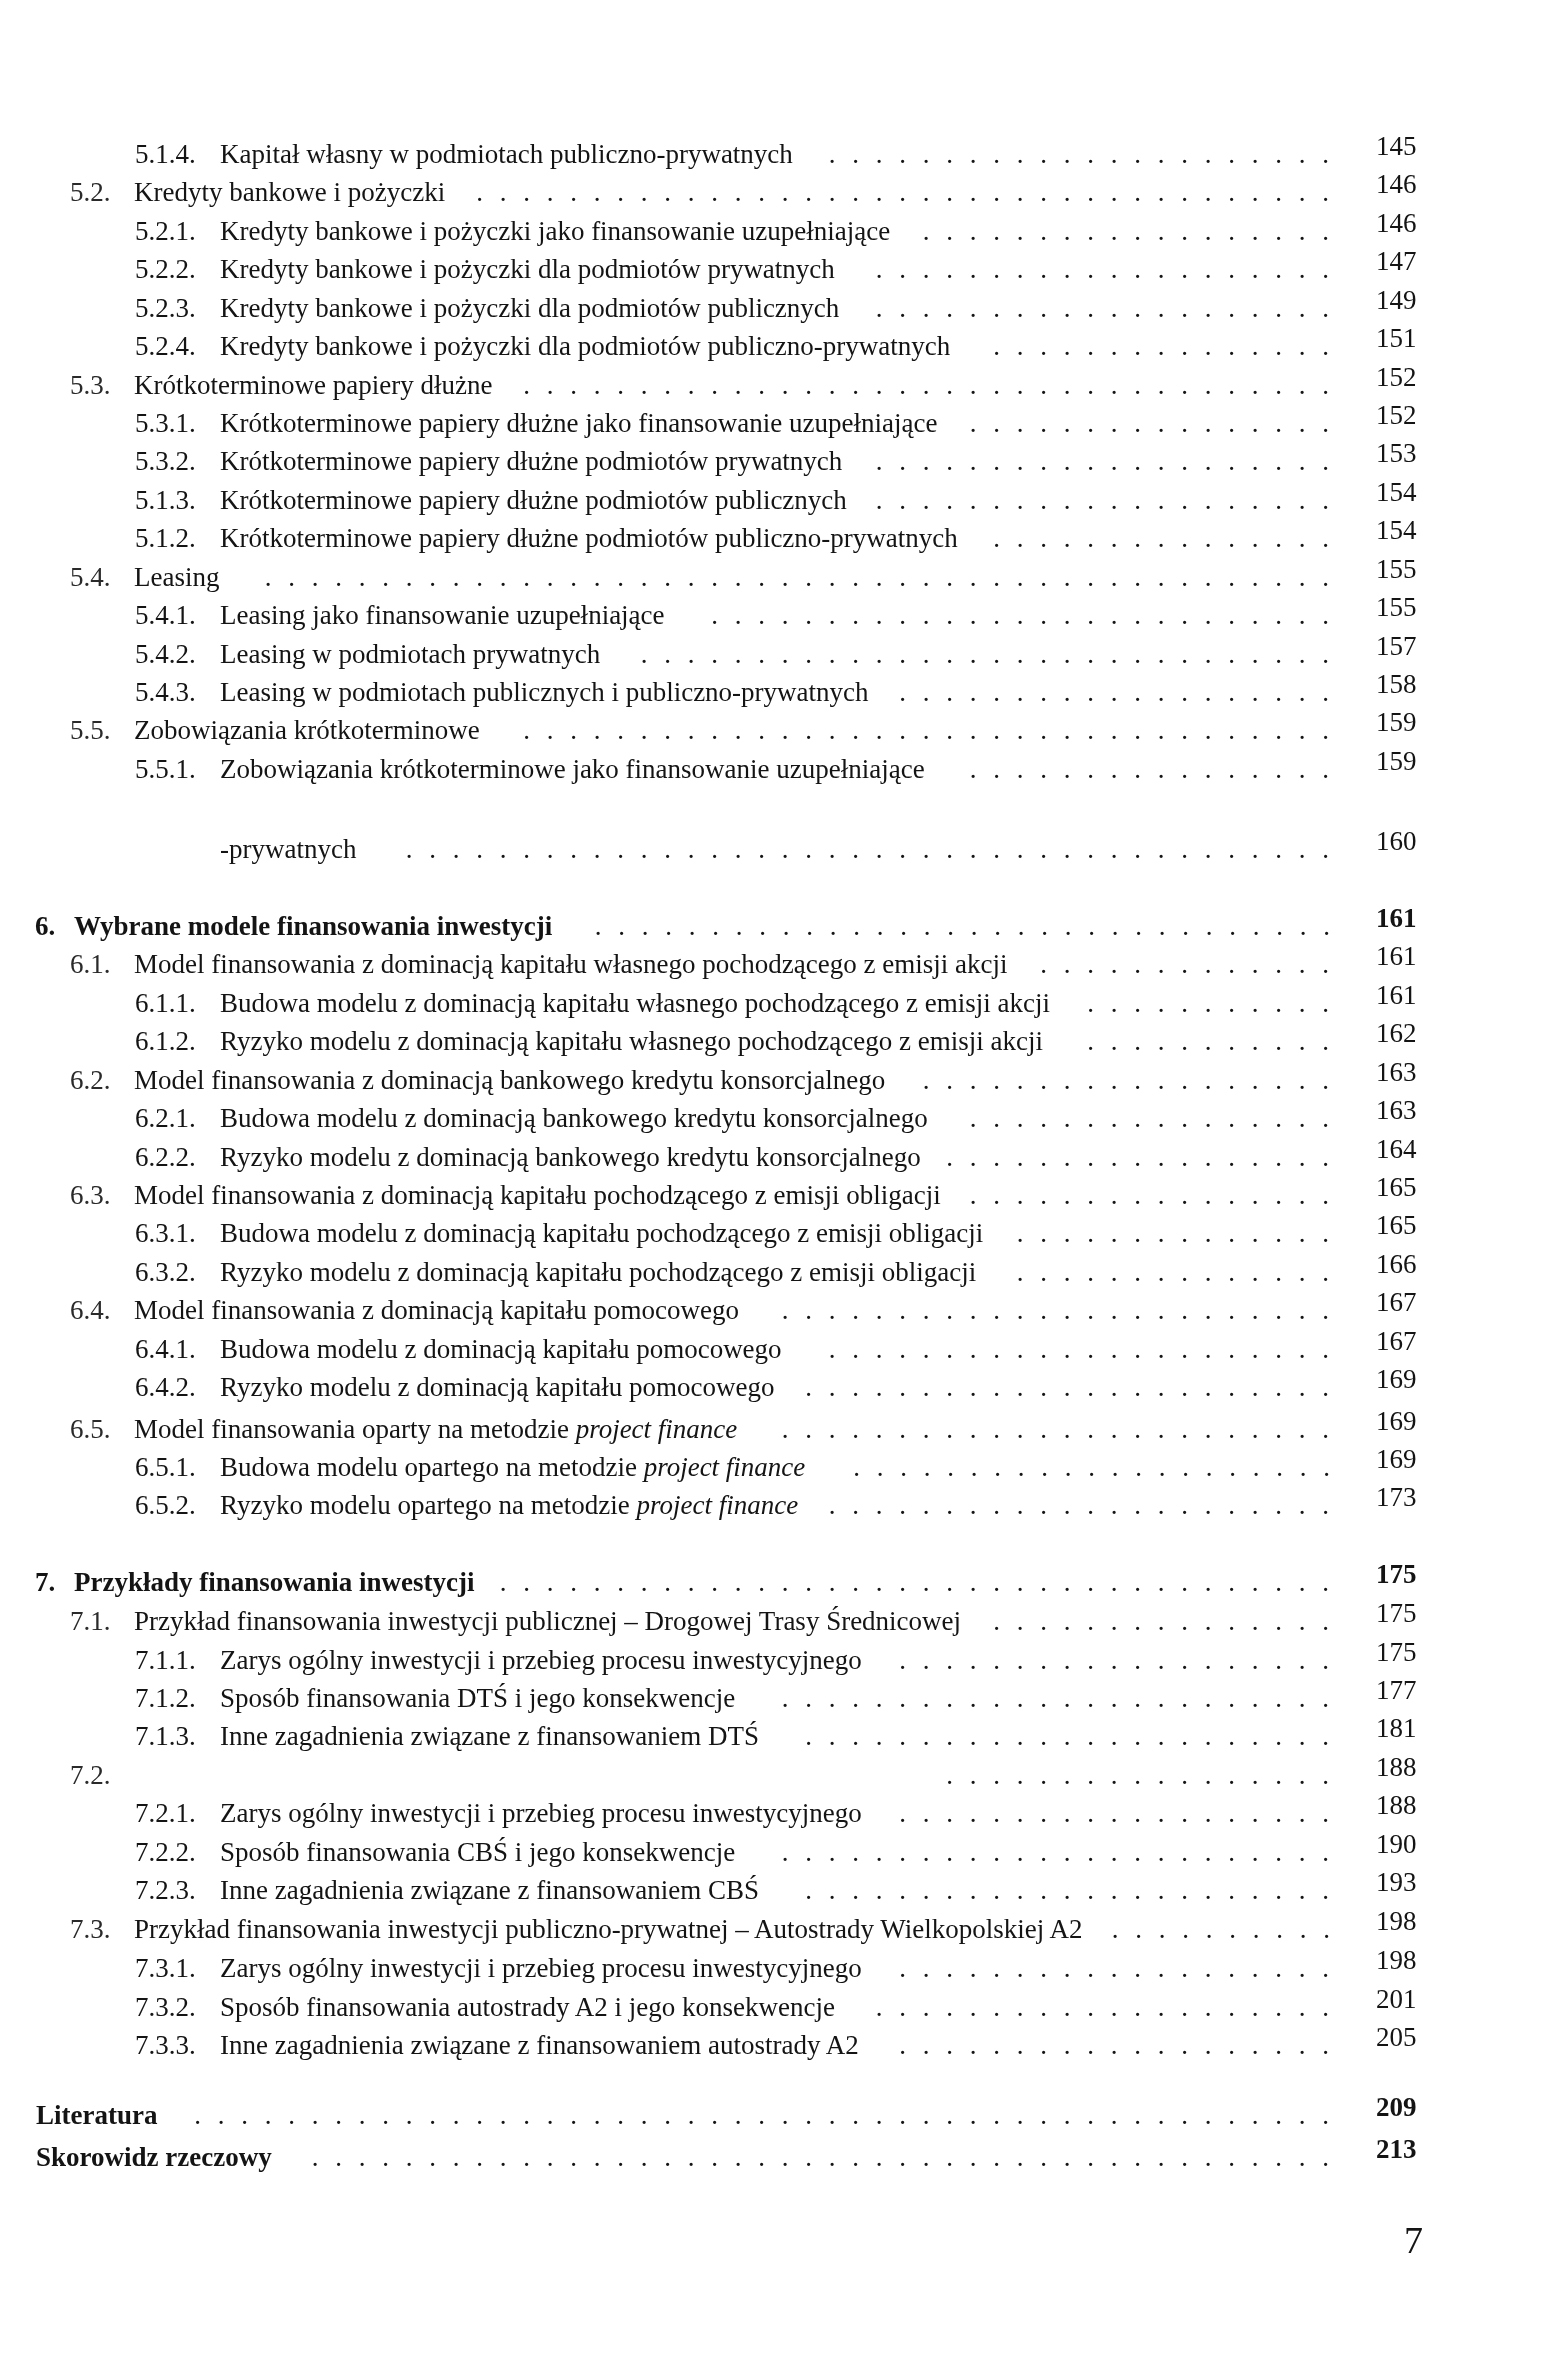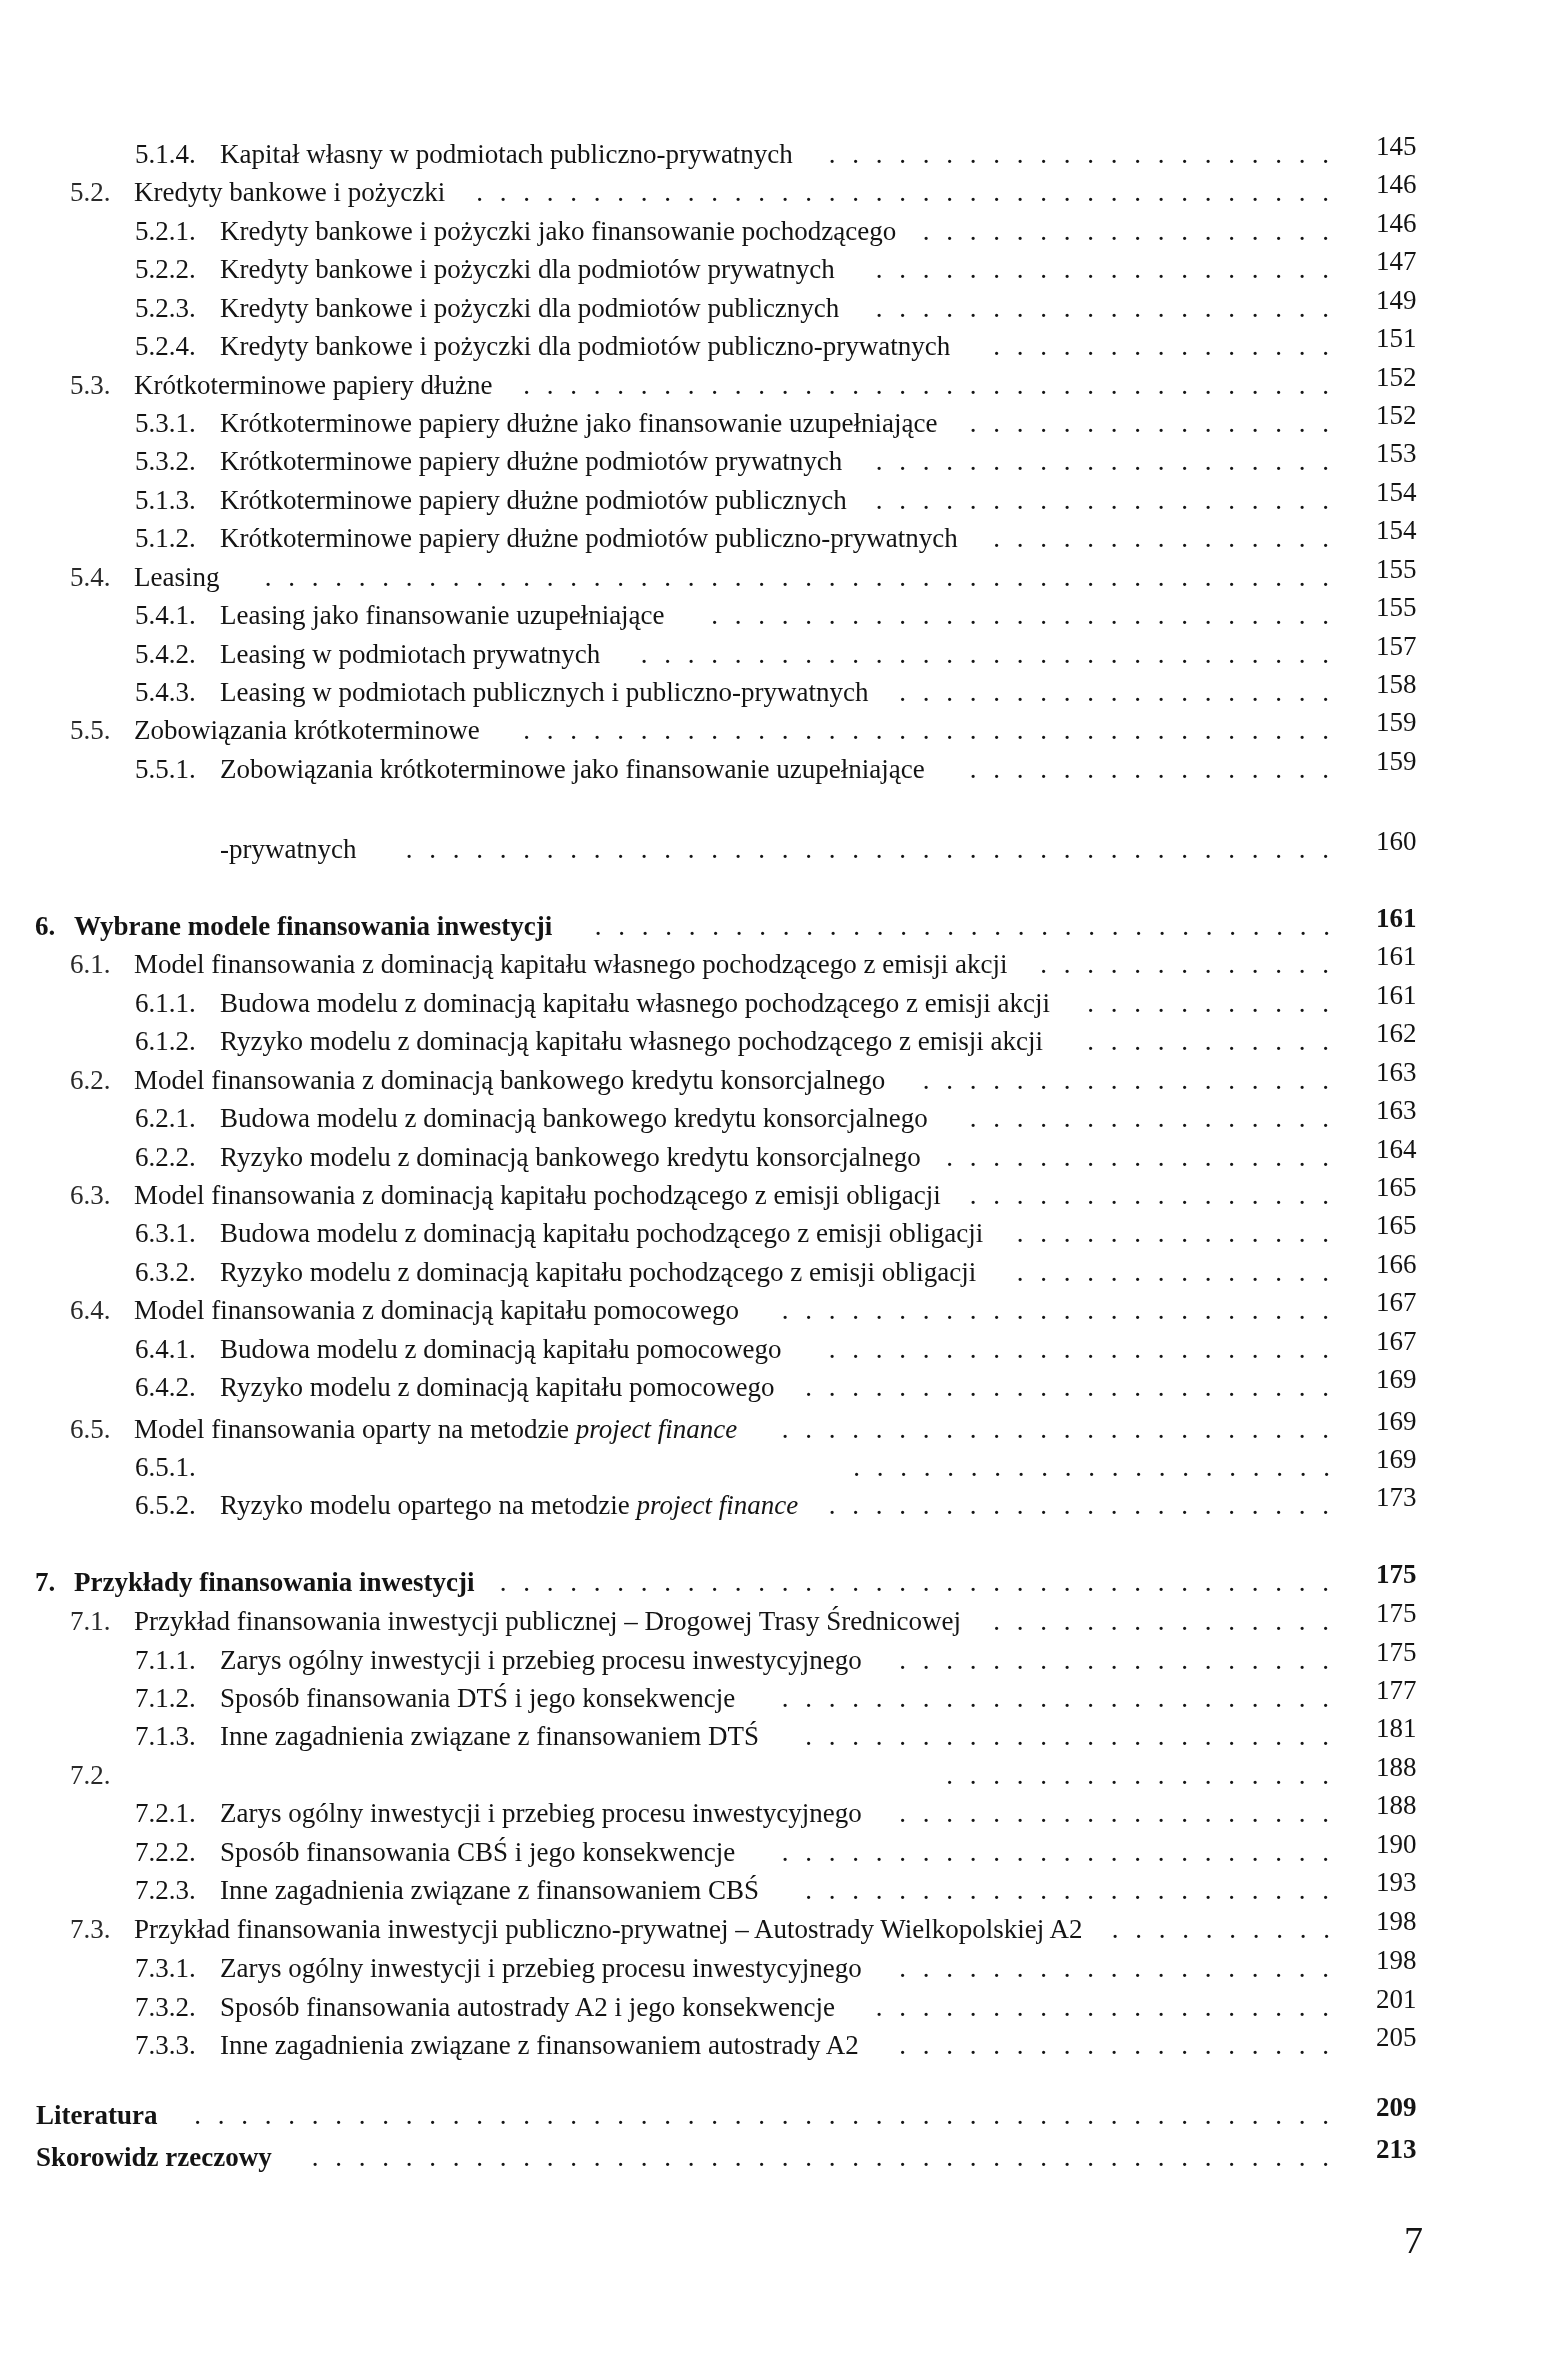--- a/index.html
+++ b/index.html
@@ -89,21 +89,21 @@
       <span class="page">145</span>
     </div>
     <div class="row lvl1" style="top: 173px;">
       <span class="num">5.2.</span>
       <span class="title"><span>Kredyty bankowe i pożyczki</span></span>
       <span class="leader" style="left: 461px; width: 868px;"><span style="display:inline-block;width:23.5px;text-align:right;font-weight:normal">.</span><span style="display:inline-block;width:23.5px;text-align:right;font-weight:normal">.</span><span style="display:inline-block;width:23.5px;text-align:right;font-weight:normal">.</span><span style="display:inline-block;width:23.5px;text-align:right;font-weight:normal">.</span><span style="display:inline-block;width:23.5px;text-align:right;font-weight:normal">.</span><span style="display:inline-block;width:23.5px;text-align:right;font-weight:normal">.</span><span style="display:inline-block;width:23.5px;text-align:right;font-weight:normal">.</span><span style="display:inline-block;width:23.5px;text-align:right;font-weight:normal">.</span><span style="display:inline-block;width:23.5px;text-align:right;font-weight:normal">.</span><span style="display:inline-block;width:23.5px;text-align:right;font-weight:normal">.</span><span style="display:inline-block;width:23.5px;text-align:right;font-weight:normal">.</span><span style="display:inline-block;width:23.5px;text-align:right;font-weight:normal">.</span><span style="display:inline-block;width:23.5px;text-align:right;font-weight:normal">.</span><span style="display:inline-block;width:23.5px;text-align:right;font-weight:normal">.</span><span style="display:inline-block;width:23.5px;text-align:right;font-weight:normal">.</span><span style="display:inline-block;width:23.5px;text-align:right;font-weight:normal">.</span><span style="display:inline-block;width:23.5px;text-align:right;font-weight:normal">.</span><span style="display:inline-block;width:23.5px;text-align:right;font-weight:normal">.</span><span style="display:inline-block;width:23.5px;text-align:right;font-weight:normal">.</span><span style="display:inline-block;width:23.5px;text-align:right;font-weight:normal">.</span><span style="display:inline-block;width:23.5px;text-align:right;font-weight:normal">.</span><span style="display:inline-block;width:23.5px;text-align:right;font-weight:normal">.</span><span style="display:inline-block;width:23.5px;text-align:right;font-weight:normal">.</span><span style="display:inline-block;width:23.5px;text-align:right;font-weight:normal">.</span><span style="display:inline-block;width:23.5px;text-align:right;font-weight:normal">.</span><span style="display:inline-block;width:23.5px;text-align:right;font-weight:normal">.</span><span style="display:inline-block;width:23.5px;text-align:right;font-weight:normal">.</span><span style="display:inline-block;width:23.5px;text-align:right;font-weight:normal">.</span><span style="display:inline-block;width:23.5px;text-align:right;font-weight:normal">.</span><span style="display:inline-block;width:23.5px;text-align:right;font-weight:normal">.</span><span style="display:inline-block;width:23.5px;text-align:right;font-weight:normal">.</span><span style="display:inline-block;width:23.5px;text-align:right;font-weight:normal">.</span><span style="display:inline-block;width:23.5px;text-align:right;font-weight:normal">.</span><span style="display:inline-block;width:23.5px;text-align:right;font-weight:normal">.</span><span style="display:inline-block;width:23.5px;text-align:right;font-weight:normal">.</span><span style="display:inline-block;width:23.5px;text-align:right;font-weight:normal">.</span><span style="display:inline-block;width:23.5px;text-align:right;font-weight:normal">.</span></span>
       <span class="page">146</span>
     </div>
     <div class="row lvl2" style="top: 212px;">
       <span class="num">5.2.1.</span>
-      <span class="title"><span>Kredyty bankowe i pożyczki jako finansowanie pochodzącego</span></span>
+      <span class="title"><span>Kredyty bankowe i pożyczki jako finansowanie uzupełniające</span></span>
       <span class="leader" style="left: 907px; width: 422px;"><span style="display:inline-block;width:23.5px;text-align:right;font-weight:normal">.</span><span style="display:inline-block;width:23.5px;text-align:right;font-weight:normal">.</span><span style="display:inline-block;width:23.5px;text-align:right;font-weight:normal">.</span><span style="display:inline-block;width:23.5px;text-align:right;font-weight:normal">.</span><span style="display:inline-block;width:23.5px;text-align:right;font-weight:normal">.</span><span style="display:inline-block;width:23.5px;text-align:right;font-weight:normal">.</span><span style="display:inline-block;width:23.5px;text-align:right;font-weight:normal">.</span><span style="display:inline-block;width:23.5px;text-align:right;font-weight:normal">.</span><span style="display:inline-block;width:23.5px;text-align:right;font-weight:normal">.</span><span style="display:inline-block;width:23.5px;text-align:right;font-weight:normal">.</span><span style="display:inline-block;width:23.5px;text-align:right;font-weight:normal">.</span><span style="display:inline-block;width:23.5px;text-align:right;font-weight:normal">.</span><span style="display:inline-block;width:23.5px;text-align:right;font-weight:normal">.</span><span style="display:inline-block;width:23.5px;text-align:right;font-weight:normal">.</span><span style="display:inline-block;width:23.5px;text-align:right;font-weight:normal">.</span><span style="display:inline-block;width:23.5px;text-align:right;font-weight:normal">.</span><span style="display:inline-block;width:23.5px;text-align:right;font-weight:normal">.</span><span style="display:inline-block;width:23.5px;text-align:right;font-weight:normal">.</span></span>
       <span class="page">146</span>
     </div>
     <div class="row lvl2" style="top: 250px;">
       <span class="num">5.2.2.</span>
       <span class="title"><span>Kredyty bankowe i pożyczki dla podmiotów prywatnych</span></span>
       <span class="leader" style="left: 860px; width: 469px;"><span style="display:inline-block;width:23.5px;text-align:right;font-weight:normal">.</span><span style="display:inline-block;width:23.5px;text-align:right;font-weight:normal">.</span><span style="display:inline-block;width:23.5px;text-align:right;font-weight:normal">.</span><span style="display:inline-block;width:23.5px;text-align:right;font-weight:normal">.</span><span style="display:inline-block;width:23.5px;text-align:right;font-weight:normal">.</span><span style="display:inline-block;width:23.5px;text-align:right;font-weight:normal">.</span><span style="display:inline-block;width:23.5px;text-align:right;font-weight:normal">.</span><span style="display:inline-block;width:23.5px;text-align:right;font-weight:normal">.</span><span style="display:inline-block;width:23.5px;text-align:right;font-weight:normal">.</span><span style="display:inline-block;width:23.5px;text-align:right;font-weight:normal">.</span><span style="display:inline-block;width:23.5px;text-align:right;font-weight:normal">.</span><span style="display:inline-block;width:23.5px;text-align:right;font-weight:normal">.</span><span style="display:inline-block;width:23.5px;text-align:right;font-weight:normal">.</span><span style="display:inline-block;width:23.5px;text-align:right;font-weight:normal">.</span><span style="display:inline-block;width:23.5px;text-align:right;font-weight:normal">.</span><span style="display:inline-block;width:23.5px;text-align:right;font-weight:normal">.</span><span style="display:inline-block;width:23.5px;text-align:right;font-weight:normal">.</span><span style="display:inline-block;width:23.5px;text-align:right;font-weight:normal">.</span><span style="display:inline-block;width:23.5px;text-align:right;font-weight:normal">.</span><span style="display:inline-block;width:23.5px;text-align:right;font-weight:normal">.</span></span>
       <span class="page">147</span>
     </div>
     <div class="row lvl2" style="top: 289px;">
@@ -268,20 +268,21 @@
       <span class="page">169</span>
     </div>
     <div class="row lvl1" style="top: 1410px;">
       <span class="num">6.5.</span>
       <span class="title"><span>Model finansowania oparty na metodzie </span><i>project finance</i></span>
       <span class="leader" style="left: 766px; width: 563px;"><span style="display:inline-block;width:23.5px;text-align:right;font-weight:normal">.</span><span style="display:inline-block;width:23.5px;text-align:right;font-weight:normal">.</span><span style="display:inline-block;width:23.5px;text-align:right;font-weight:normal">.</span><span style="display:inline-block;width:23.5px;text-align:right;font-weight:normal">.</span><span style="display:inline-block;width:23.5px;text-align:right;font-weight:normal">.</span><span style="display:inline-block;width:23.5px;text-align:right;font-weight:normal">.</span><span style="display:inline-block;width:23.5px;text-align:right;font-weight:normal">.</span><span style="display:inline-block;width:23.5px;text-align:right;font-weight:normal">.</span><span style="display:inline-block;width:23.5px;text-align:right;font-weight:normal">.</span><span style="display:inline-block;width:23.5px;text-align:right;font-weight:normal">.</span><span style="display:inline-block;width:23.5px;text-align:right;font-weight:normal">.</span><span style="display:inline-block;width:23.5px;text-align:right;font-weight:normal">.</span><span style="display:inline-block;width:23.5px;text-align:right;font-weight:normal">.</span><span style="display:inline-block;width:23.5px;text-align:right;font-weight:normal">.</span><span style="display:inline-block;width:23.5px;text-align:right;font-weight:normal">.</span><span style="display:inline-block;width:23.5px;text-align:right;font-weight:normal">.</span><span style="display:inline-block;width:23.5px;text-align:right;font-weight:normal">.</span><span style="display:inline-block;width:23.5px;text-align:right;font-weight:normal">.</span><span style="display:inline-block;width:23.5px;text-align:right;font-weight:normal">.</span><span style="display:inline-block;width:23.5px;text-align:right;font-weight:normal">.</span><span style="display:inline-block;width:23.5px;text-align:right;font-weight:normal">.</span><span style="display:inline-block;width:23.5px;text-align:right;font-weight:normal">.</span><span style="display:inline-block;width:23.5px;text-align:right;font-weight:normal">.</span><span style="display:inline-block;width:23.5px;text-align:right;font-weight:normal">.</span></span>
       <span class="page">169</span>
     </div>
     <div class="row lvl2" style="top: 1448px;">
       <span class="num">6.5.1.</span>
+      <span class="title"><span>Budowa modelu opartego na metodzie </span><i>project finance</i></span>
       <span class="leader" style="left: 837px; width: 493px;"><span style="display:inline-block;width:23.5px;text-align:right;font-weight:normal">.</span><span style="display:inline-block;width:23.5px;text-align:right;font-weight:normal">.</span><span style="display:inline-block;width:23.5px;text-align:right;font-weight:normal">.</span><span style="display:inline-block;width:23.5px;text-align:right;font-weight:normal">.</span><span style="display:inline-block;width:23.5px;text-align:right;font-weight:normal">.</span><span style="display:inline-block;width:23.5px;text-align:right;font-weight:normal">.</span><span style="display:inline-block;width:23.5px;text-align:right;font-weight:normal">.</span><span style="display:inline-block;width:23.5px;text-align:right;font-weight:normal">.</span><span style="display:inline-block;width:23.5px;text-align:right;font-weight:normal">.</span><span style="display:inline-block;width:23.5px;text-align:right;font-weight:normal">.</span><span style="display:inline-block;width:23.5px;text-align:right;font-weight:normal">.</span><span style="display:inline-block;width:23.5px;text-align:right;font-weight:normal">.</span><span style="display:inline-block;width:23.5px;text-align:right;font-weight:normal">.</span><span style="display:inline-block;width:23.5px;text-align:right;font-weight:normal">.</span><span style="display:inline-block;width:23.5px;text-align:right;font-weight:normal">.</span><span style="display:inline-block;width:23.5px;text-align:right;font-weight:normal">.</span><span style="display:inline-block;width:23.5px;text-align:right;font-weight:normal">.</span><span style="display:inline-block;width:23.5px;text-align:right;font-weight:normal">.</span><span style="display:inline-block;width:23.5px;text-align:right;font-weight:normal">.</span><span style="display:inline-block;width:23.5px;text-align:right;font-weight:normal">.</span><span style="display:inline-block;width:23.5px;text-align:right;font-weight:normal">.</span></span>
       <span class="page">169</span>
     </div>
     <div class="row lvl2" style="top: 1486px;">
       <span class="num">6.5.2.</span>
       <span class="title"><span>Ryzyko modelu opartego na metodzie </span><i>project finance</i></span>
       <span class="leader" style="left: 813px; width: 516px;"><span style="display:inline-block;width:23.5px;text-align:right;font-weight:normal">.</span><span style="display:inline-block;width:23.5px;text-align:right;font-weight:normal">.</span><span style="display:inline-block;width:23.5px;text-align:right;font-weight:normal">.</span><span style="display:inline-block;width:23.5px;text-align:right;font-weight:normal">.</span><span style="display:inline-block;width:23.5px;text-align:right;font-weight:normal">.</span><span style="display:inline-block;width:23.5px;text-align:right;font-weight:normal">.</span><span style="display:inline-block;width:23.5px;text-align:right;font-weight:normal">.</span><span style="display:inline-block;width:23.5px;text-align:right;font-weight:normal">.</span><span style="display:inline-block;width:23.5px;text-align:right;font-weight:normal">.</span><span style="display:inline-block;width:23.5px;text-align:right;font-weight:normal">.</span><span style="display:inline-block;width:23.5px;text-align:right;font-weight:normal">.</span><span style="display:inline-block;width:23.5px;text-align:right;font-weight:normal">.</span><span style="display:inline-block;width:23.5px;text-align:right;font-weight:normal">.</span><span style="display:inline-block;width:23.5px;text-align:right;font-weight:normal">.</span><span style="display:inline-block;width:23.5px;text-align:right;font-weight:normal">.</span><span style="display:inline-block;width:23.5px;text-align:right;font-weight:normal">.</span><span style="display:inline-block;width:23.5px;text-align:right;font-weight:normal">.</span><span style="display:inline-block;width:23.5px;text-align:right;font-weight:normal">.</span><span style="display:inline-block;width:23.5px;text-align:right;font-weight:normal">.</span><span style="display:inline-block;width:23.5px;text-align:right;font-weight:normal">.</span><span style="display:inline-block;width:23.5px;text-align:right;font-weight:normal">.</span><span style="display:inline-block;width:23.5px;text-align:right;font-weight:normal">.</span></span>
       <span class="page">173</span>
     </div>
     <div class="row lvl0" style="top: 1563px;">

